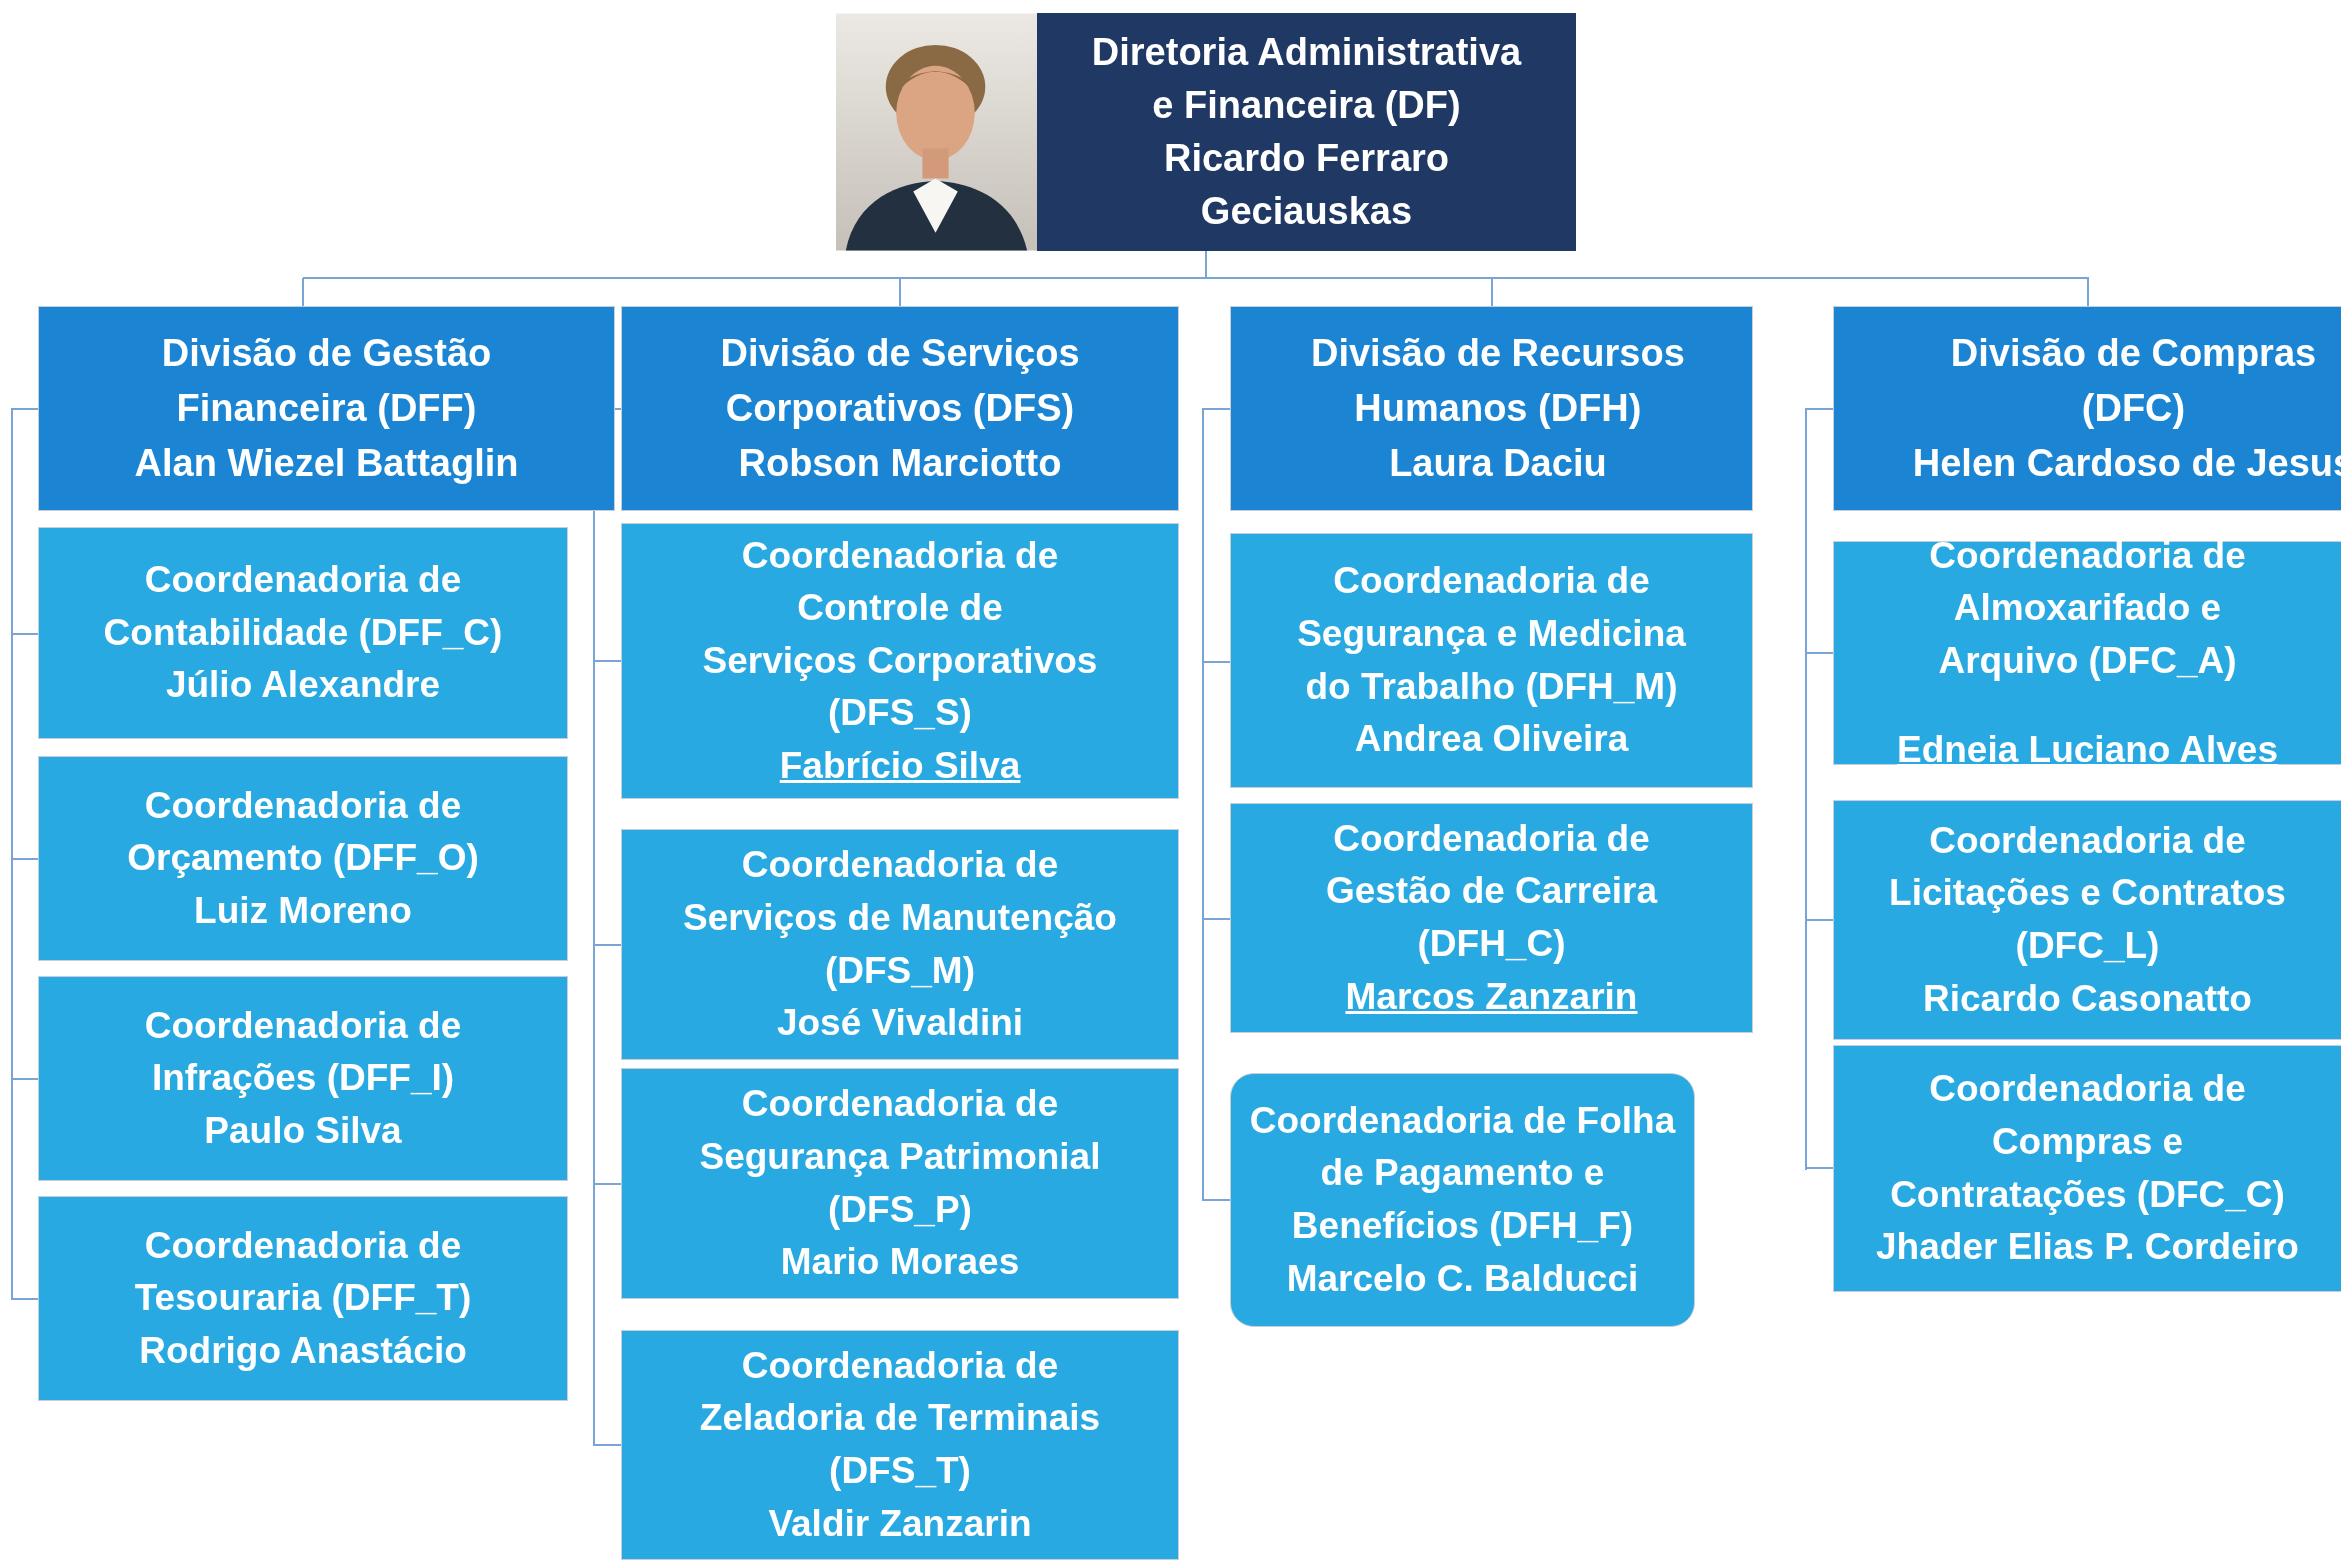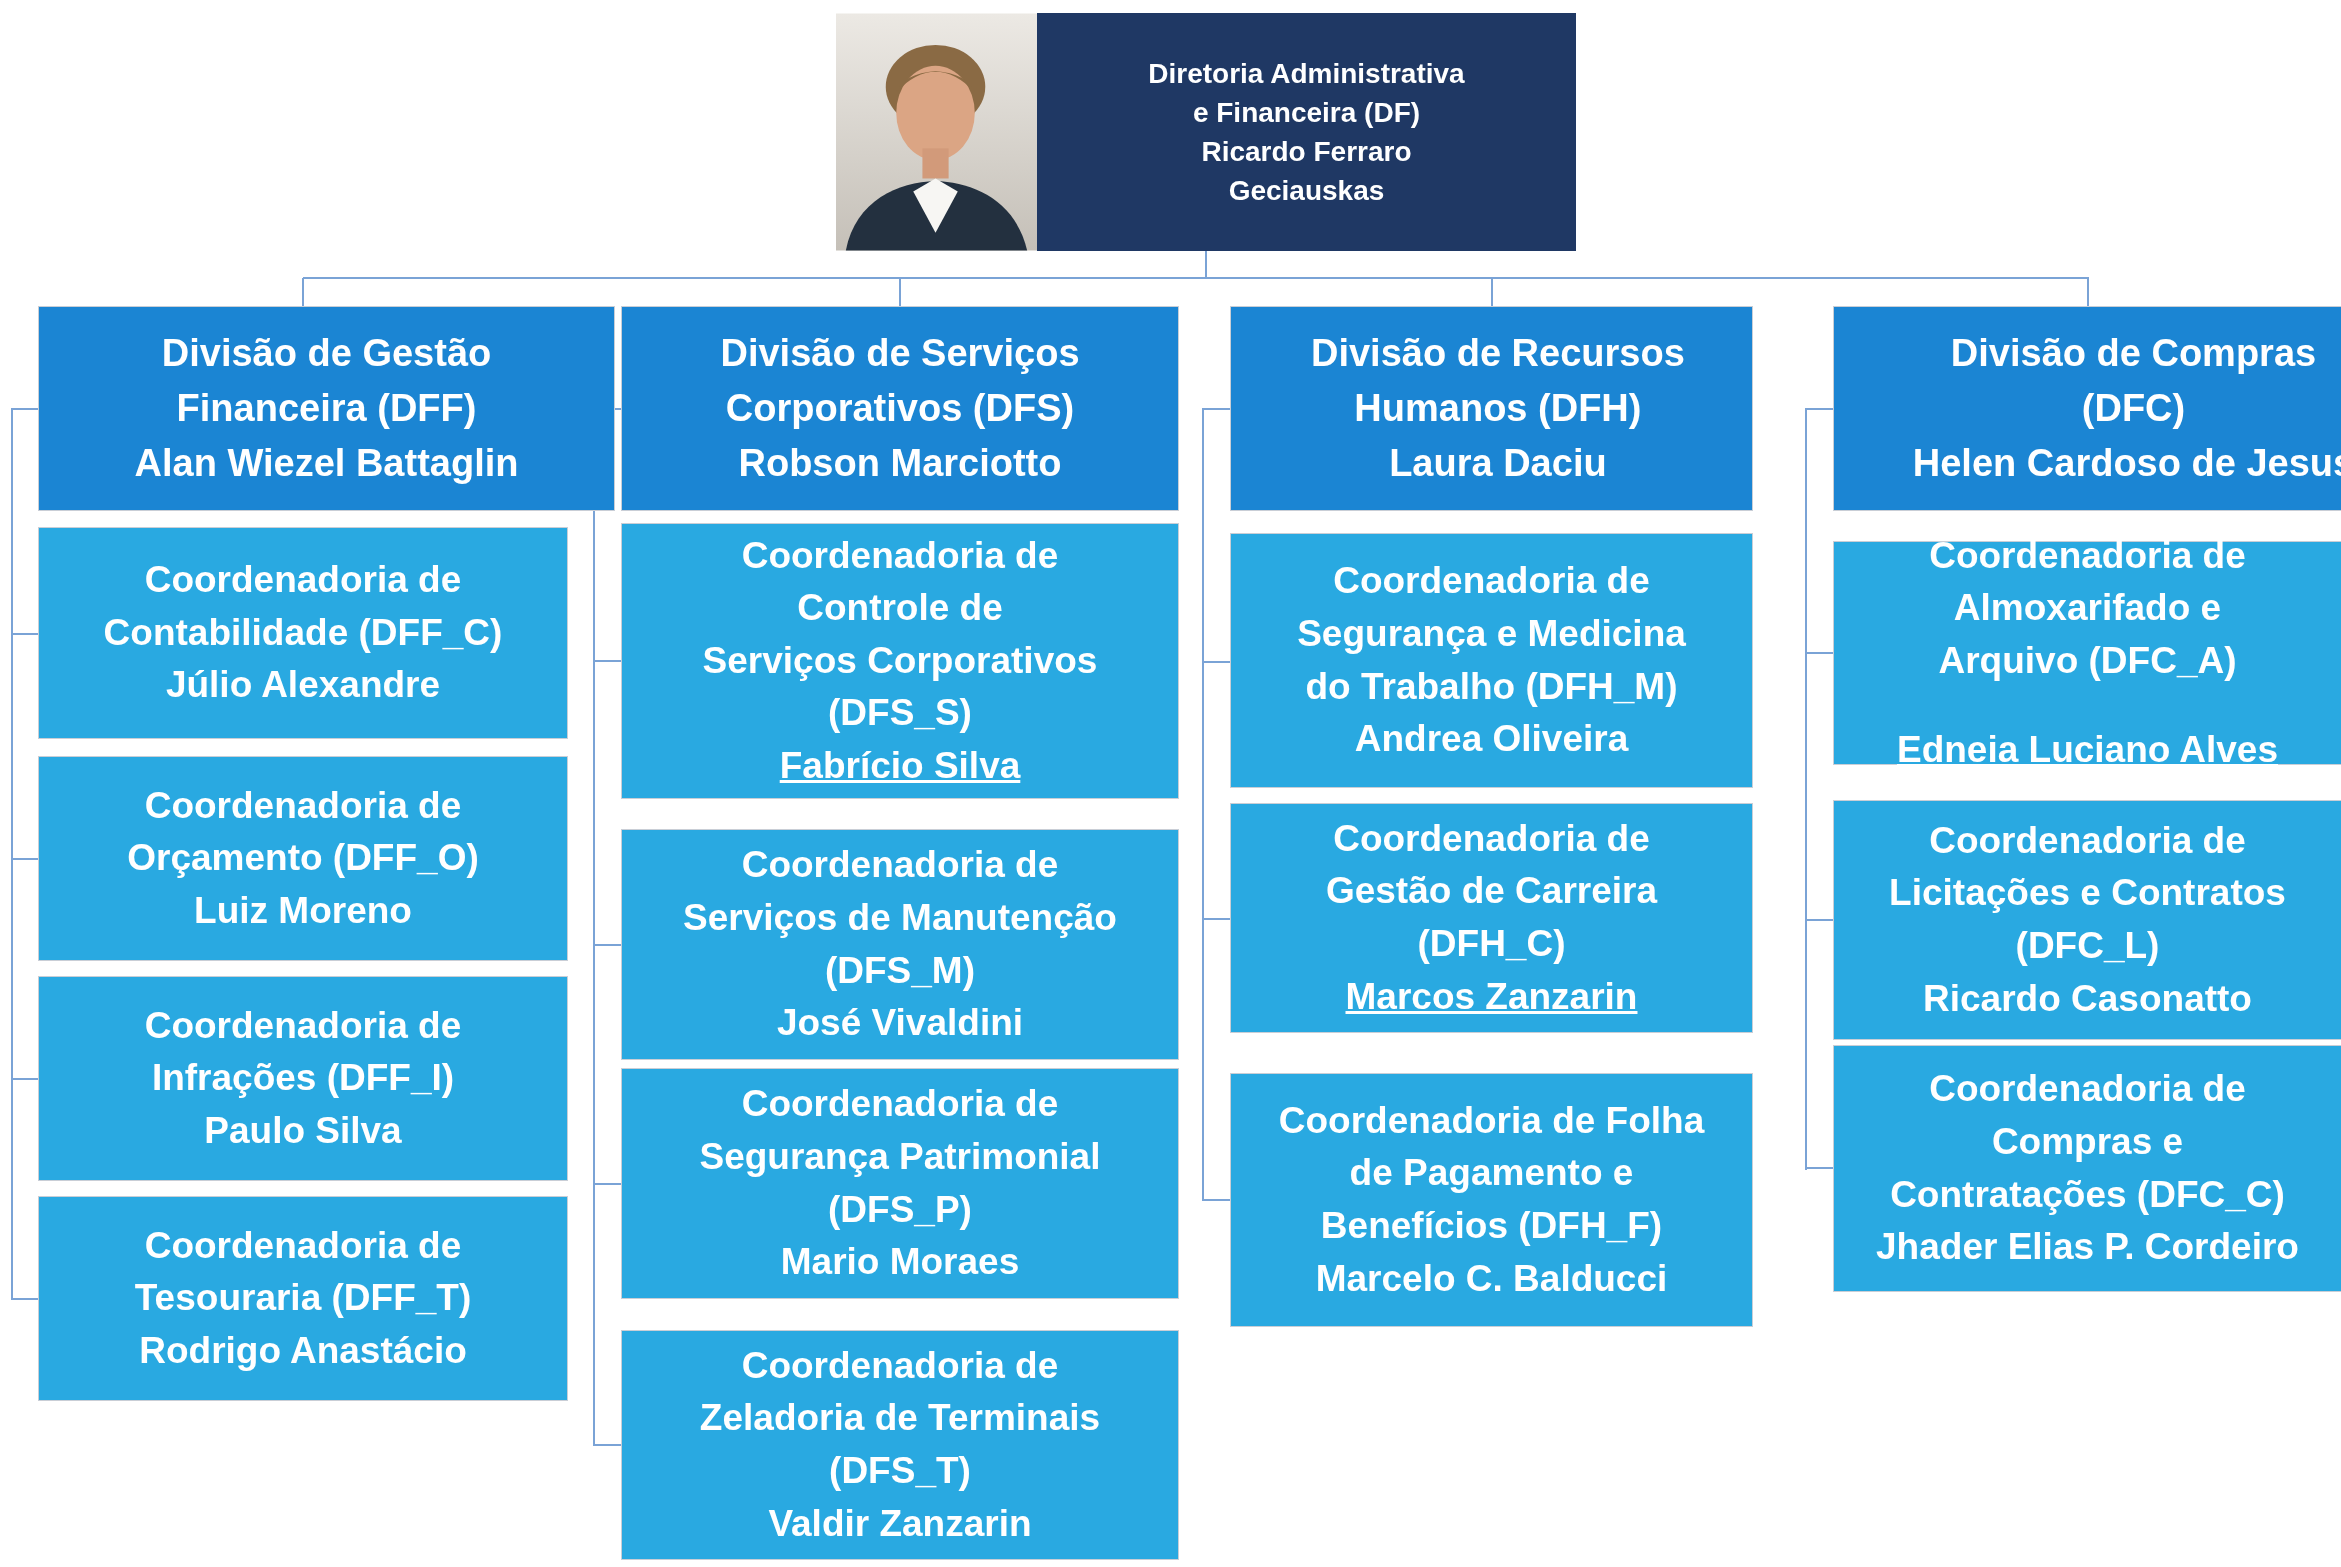--- a/index.html
+++ b/index.html
@@ -20,21 +20,21 @@
     text-align: center;
     display: flex;
     flex-direction: column;
     justify-content: center;
     align-items: center;
     padding: 3.9px 9.2px;
   }
   .box .title, .box .name { white-space: pre-line; }
   .root-box {
     background: #1F3864;
-    font-size: 28px;
+    font-size: 38px;
     line-height: 1.40;
   }
   .division {
     background: #1B85D3;
     font-size: 38px;
     line-height: 1.45;
     border: 1.3px solid #c9ced6;
   }
   .coord {
     background: #29A9E1;
@@ -192,21 +192,21 @@
 Segurança e Medicina
 do Trabalho (DFH_M)</div>
     <div class="name">Andrea Oliveira</div>
   </div>
   <div class="box coord" style="left:1230px; top:803px; width:523px; height:230px;">
     <div class="title">Coordenadoria de
 Gestão de Carreira
 (DFH_C)</div>
     <div class="name" style="text-decoration: underline;">Marcos Zanzarin</div>
   </div>
-  <div class="box coord" style="left:1230px; top:1073px; width:523px; height:254px;">
+  <div class="box coord" style="left:1230px; top:1073px; width:465px; height:254px;border-radius:24px;">
     <div class="title">Coordenadoria de Folha
 de Pagamento e
 Benefícios (DFH_F)</div>
     <div class="name">Marcelo C. Balducci</div>
   </div>
 
   <div class="box coord" style="left:1833px; top:541px; width:509px; height:224px;">
     <div class="title">Coordenadoria de
 Almoxarifado e
 Arquivo (DFC_A)</div>

